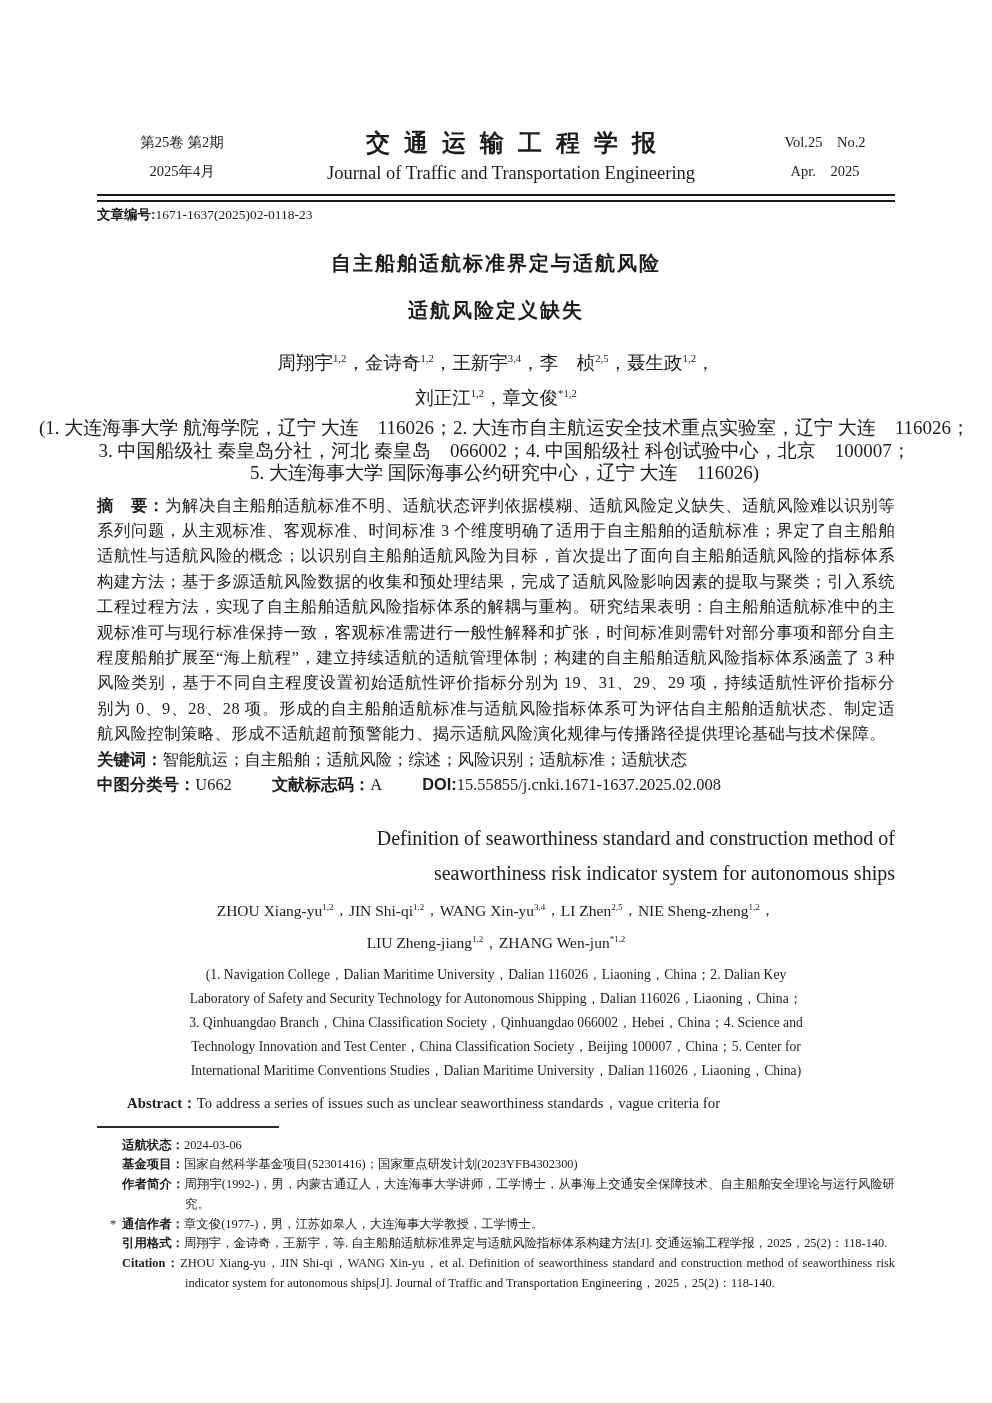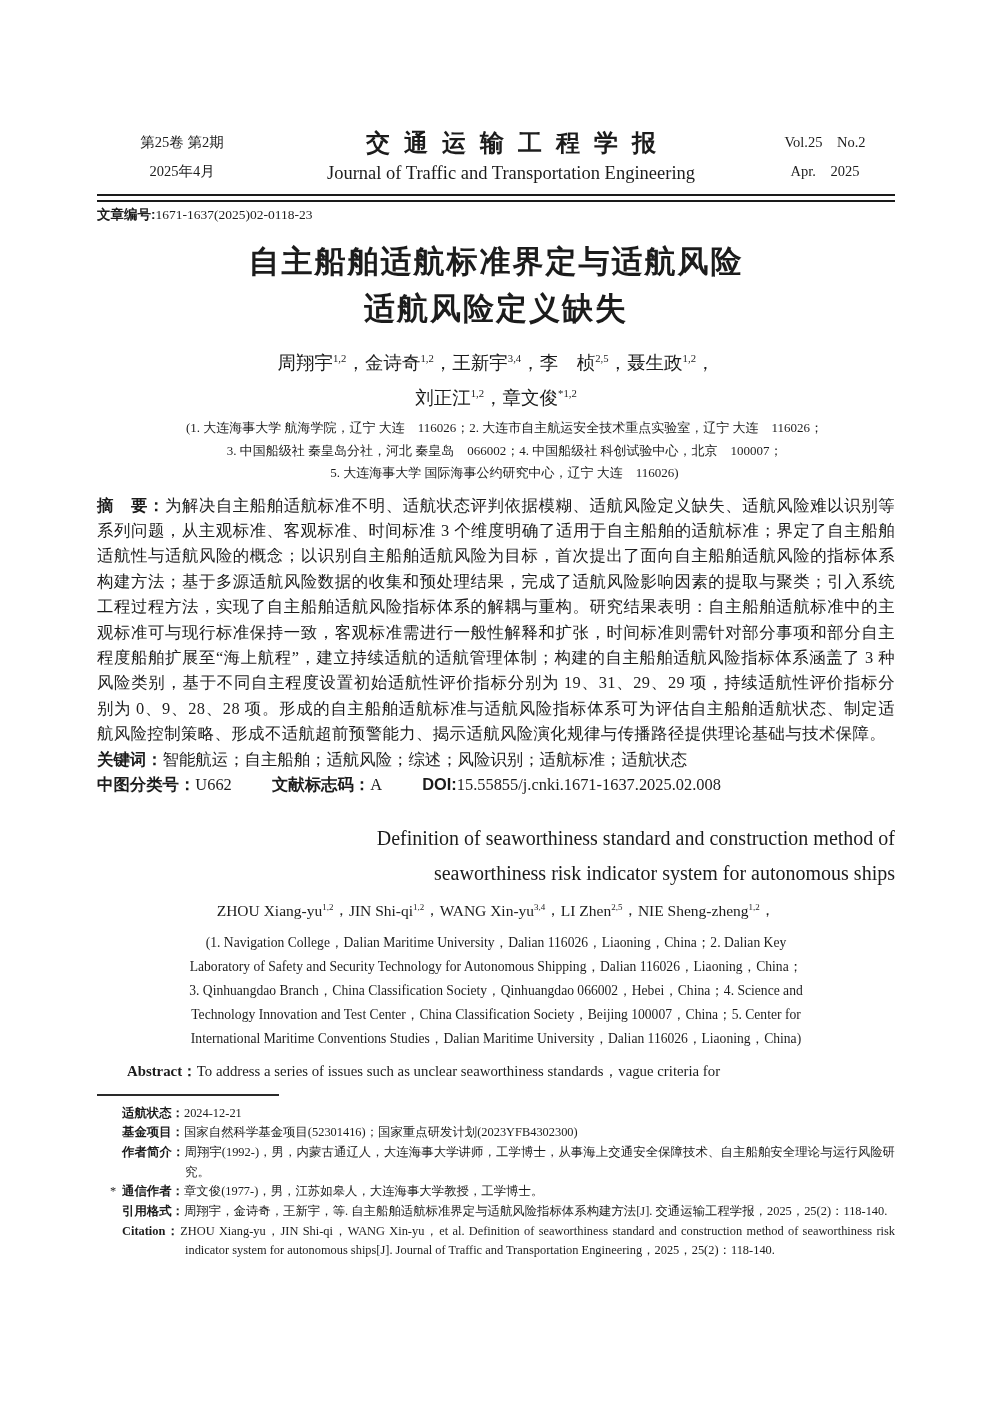--- a/index.html
+++ b/index.html
@@ -12,26 +12,26 @@
   .hdr-side.right { width:140px; }
   .hdr-center { flex:1; text-align:center; }
   .journal-cn { font-size:24px; font-weight:bold; letter-spacing:14px; text-indent:14px; line-height:30px; }
   .journal-en { font-size:18.5px; line-height:26px; margin-top:2px; }
   .double-rule { margin:8px 97px 0 97px; height:4px; border-top:2.5px solid #1a1a1a; border-bottom:2.5px solid #1a1a1a; }
 
   .lbl { font-weight:bold; font-family:"Liberation Sans", sans-serif; }
 
   .article-number { margin:4px 97px 0 97px; font-size:13.5px; }
 
-  .title-cn { margin:16px 97px 0 97px; text-align:center; font-size:31px; line-height:47px; font-weight:bold; font-family:Liberation Mono, monospace; letter-spacing:2px; }
+  .title-cn { margin:16px 97px 0 97px; text-align:center; font-size:20px; line-height:47px; font-weight:bold; font-family:Liberation Sans, sans-serif; letter-spacing:2px; }
 
   .authors-cn { margin-top:9px; text-align:center; font-size:18.5px; line-height:30px; }
   .authors-cn sup, .authors-en sup { font-size:0.58em;text-align:center; }
 
-  .affiliations-cn { margin-top:4px; text-align:center; font-size:13px; line-height:22.4px;margin-left:17px; }
+  .affiliations-cn { margin-top:4px; text-align:center; font-size:19px; line-height:22.4px;margin-left:17px; }
 
   .abstract-cn { margin:8px 97px 0 97px; font-size:16.4px; line-height:25.4px; text-align:justify; letter-spacing:0.4px; }
   .keywords { margin:0 97px; font-size:16.4px; line-height:25.4px; }
   .clc-line { margin:0 97px; font-size:16.4px; line-height:25.4px; }
   .clc-group { margin-right:36px; }
 
   .title-en { margin:24px 97px 0 97px; text-align:right; font-size:20px; line-height:34.5px; font-weight:normal; }
   .authors-en { margin-top:2px; text-align:center; font-size:15.5px; line-height:29px; }
   .affiliations-en { margin-top:6px; text-align:center; font-size:13.6px; line-height:24px; }
   .abstract-en { margin:9px 97px 0 97px; font-size:14.8px; line-height:22px; text-indent:30px; }
@@ -98,38 +98,39 @@
     <span class="clc-group"><span class="lbl">DOI:</span><span>15.55855/j.cnki.1671-1637.2025.02.008</span></span>
   </div>
 
   <div class="title-en">
     <div>Definition of seaworthiness standard and construction method of</div>
     <div>seaworthiness risk indicator system for autonomous ships</div>
   </div>
 
   <div class="authors-en">
     <div><span>ZHOU Xiang-yu<sup>1,2</sup></span>，<span>JIN Shi-qi<sup>1,2</sup></span>，<span>WANG Xin-yu<sup>3,4</sup></span>，<span>LI Zhen<sup>2,5</sup></span>，<span>NIE Sheng-zheng<sup>1,2</sup></span>，</div>
+    <div><span>LIU Zheng-jiang<sup>1,2</sup></span>，<span>ZHANG Wen-jun<sup>*1,2</sup></span></div>
   </div>
 
   <div class="affiliations-en">
     <div>(1. Navigation College，Dalian Maritime University，Dalian 116026，Liaoning，China；2. Dalian Key</div>
     <div>Laboratory of Safety and Security Technology for Autonomous Shipping，Dalian 116026，Liaoning，China；</div>
     <div>3. Qinhuangdao Branch，China Classification Society，Qinhuangdao 066002，Hebei，China；4. Science and</div>
     <div>Technology Innovation and Test Center，China Classification Society，Beijing 100007，China；5. Center for</div>
     <div>International Maritime Conventions Studies，Dalian Maritime University，Dalian 116026，Liaoning，China)</div>
   </div>
 
   <p class="abstract-en" style="margin-bottom:0;">
     <span class="lbl" style="font-family:'Liberation Serif',serif;">Abstract：</span><span>To address a series of issues such as unclear seaworthiness standards，vague criteria for</span>
   </p>
 
   <hr class="fn-sep">
 
   <div class="footnotes" id="footnotes">
-      <div class="fn-item"><span class="fn-star"></span><span class="fn-label">适航状态：</span><span>2024-12-21</span></div>
+      <div class="fn-item"><span class="fn-star"></span><span class="fn-label">适航状态：</span><span>2024-03-06</span></div>
       <div class="fn-item"><span class="fn-star"></span><span class="fn-label">基金项目：</span><span>国家自然科学基金项目(52301416)；国家重点研发计划(2023YFB4302300)</span></div>
       <div class="fn-item"><span class="fn-star"></span><span class="fn-label">作者简介：</span><span>周翔宇(1992-)，男，内蒙古通辽人，大连海事大学讲师，工学博士，从事海上交通安全保障技术、自主船舶安全理论与运行风险研究。</span></div>
       <div class="fn-item"><span class="fn-star">*</span><span class="fn-label">通信作者：</span><span>章文俊(1977-)，男，江苏如皋人，大连海事大学教授，工学博士。</span></div>
       <div class="fn-item"><span class="fn-star"></span><span class="fn-label">引用格式：</span><span>周翔宇，金诗奇，王新宇，等. 自主船舶适航标准界定与适航风险指标体系构建方法[J]. 交通运输工程学报，2025，25(2)：118-140.</span></div>
       <div class="fn-item"><span class="fn-star"></span><span class="fn-label">Citation：</span><span>ZHOU Xiang-yu，JIN Shi-qi，WANG Xin-yu，et al. Definition of seaworthiness standard and construction method of seaworthiness risk indicator system for autonomous ships[J]. Journal of Traffic and Transportation Engineering，2025，25(2)：118-140.</span></div>
     </div>
 
 </div>
 
 </body></html>

